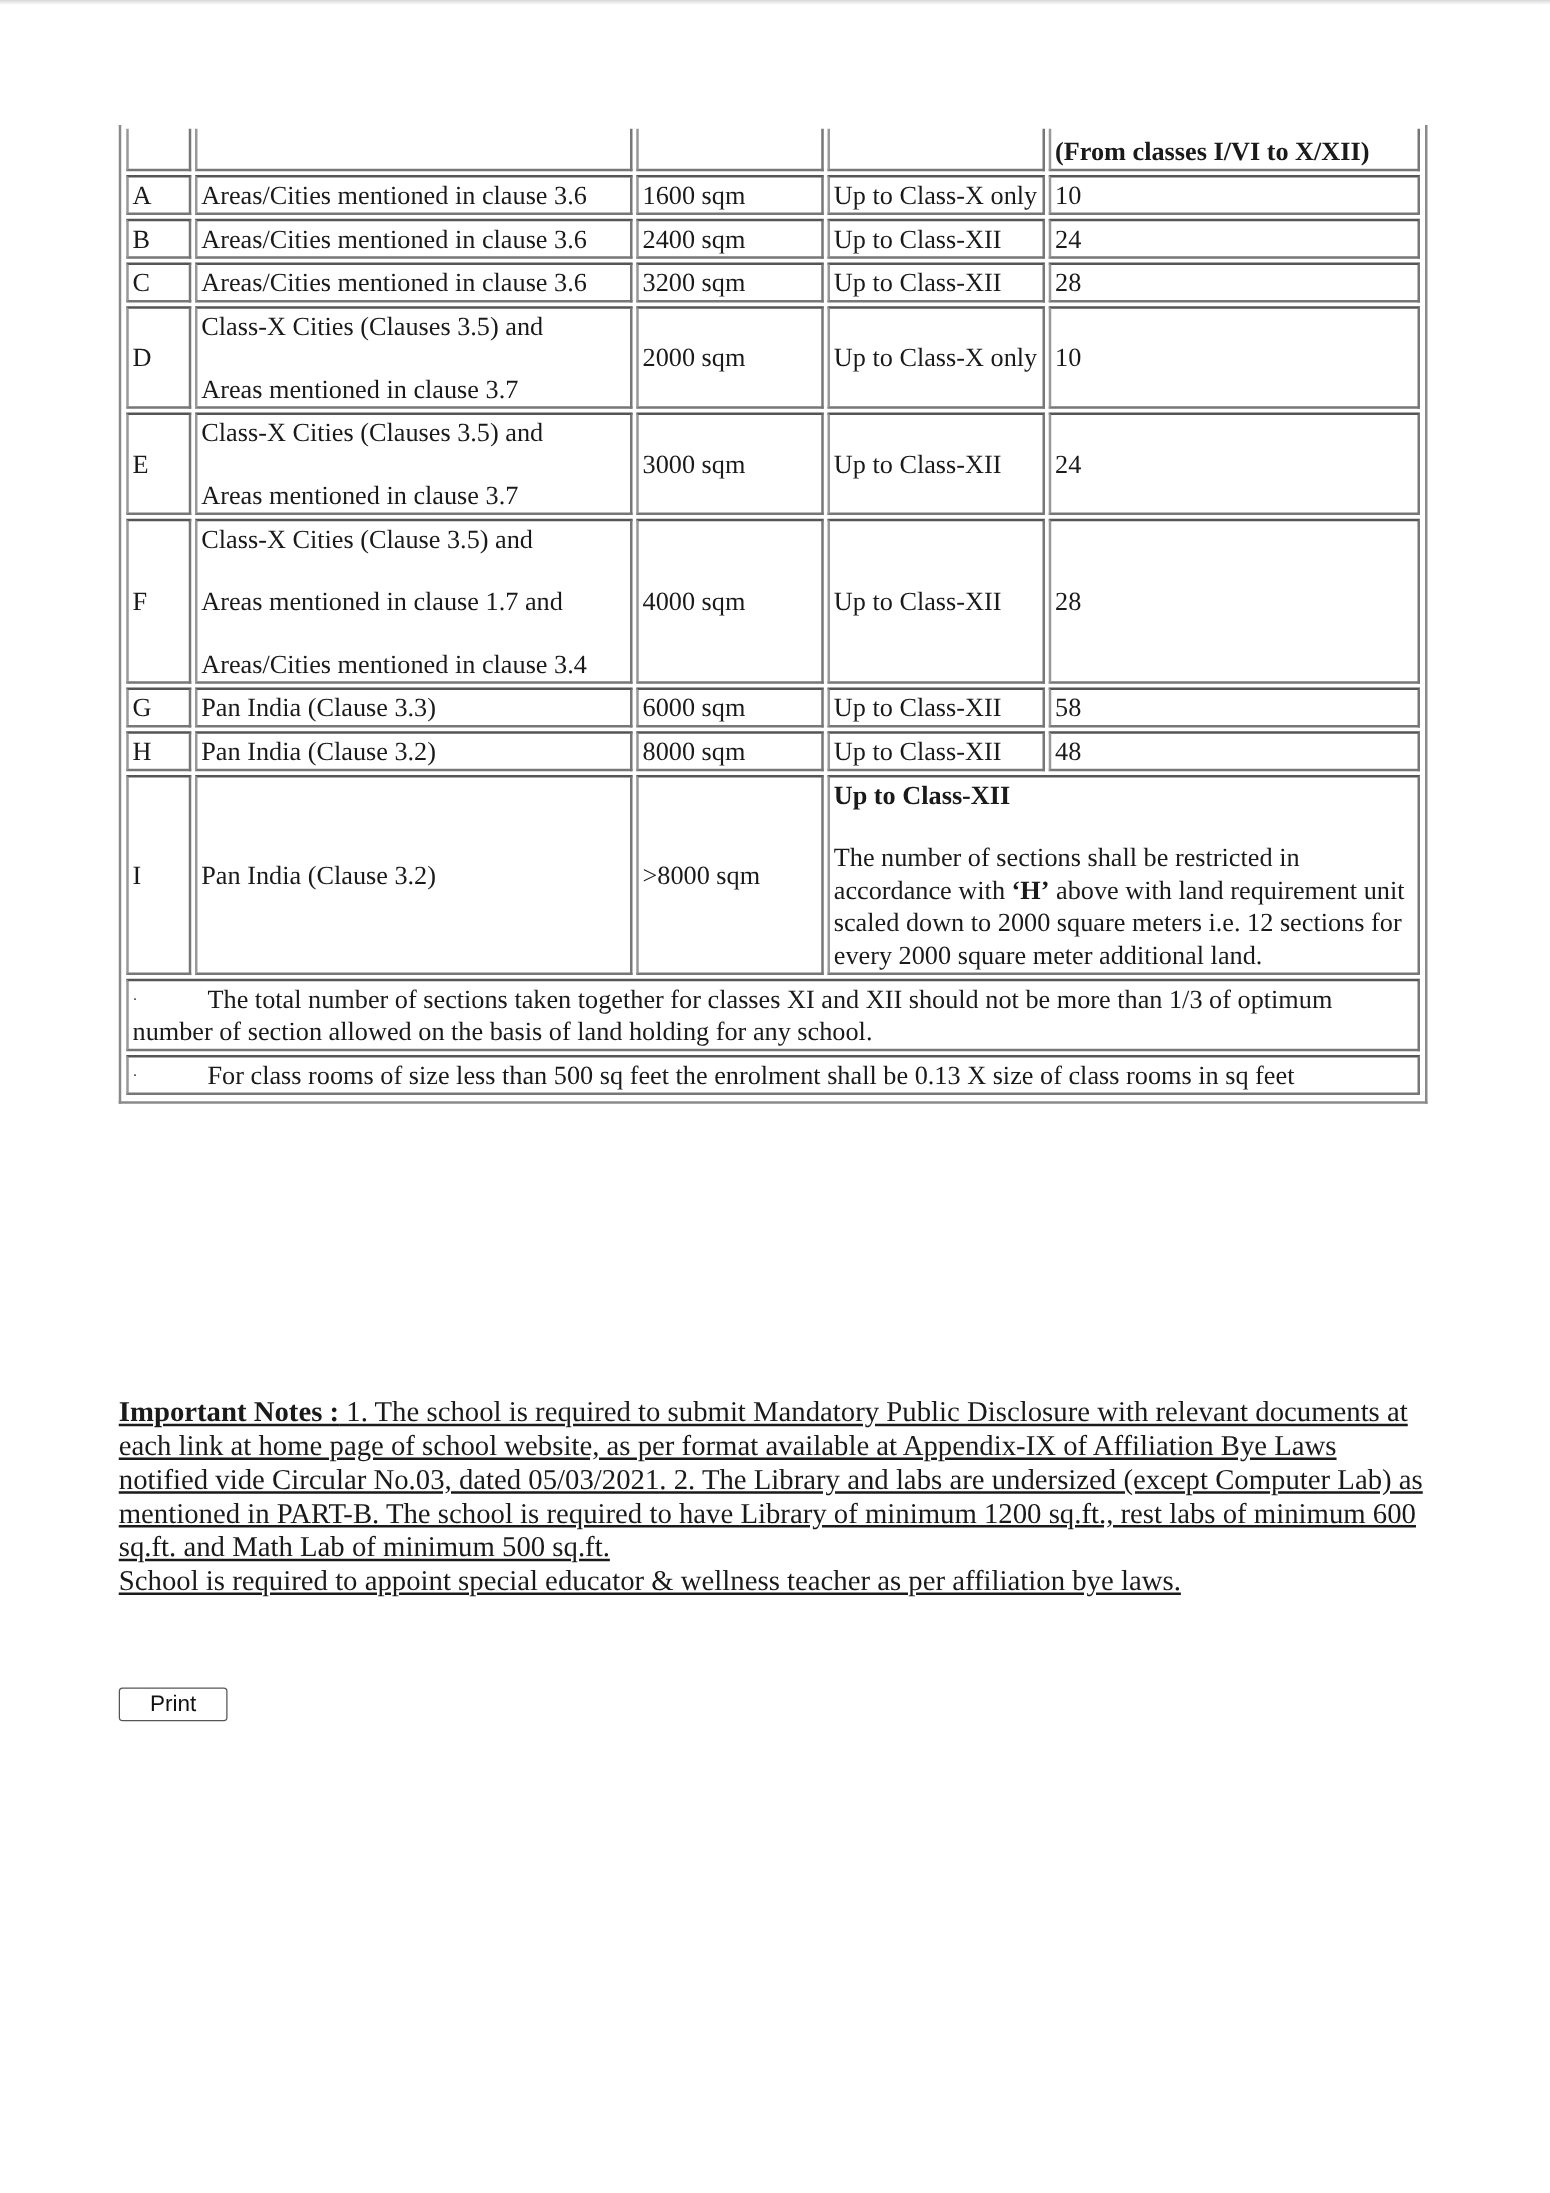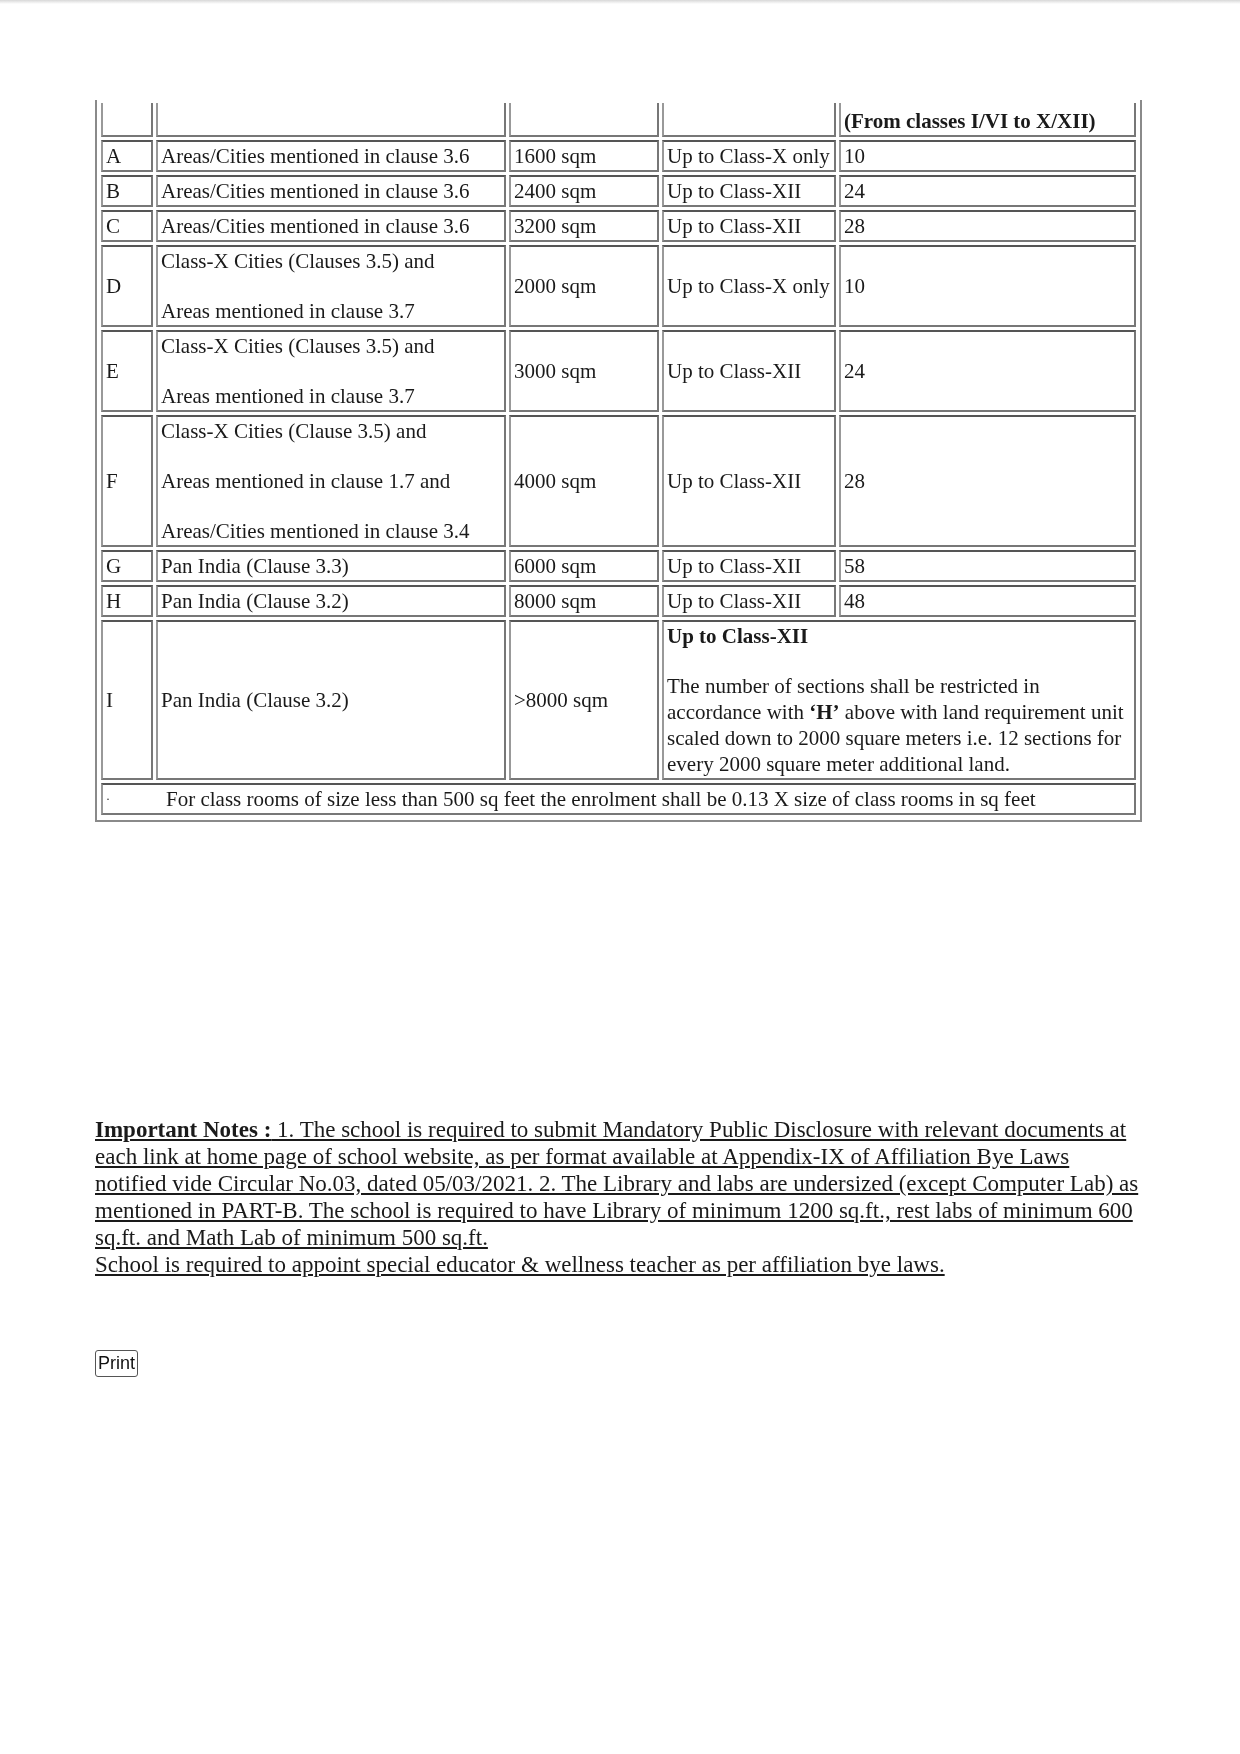--- a/index.html
+++ b/index.html
@@ -12,21 +12,21 @@
   td.c1 { width: 340px; }
   td.c2 { width: 140px; }
   td.c3 { width: 164px; }
   tr.hdr td { border-top: none; height: 30px; vertical-align: bottom; }
   td.bold { font-weight: bold; }
   .gap { display: block; height: 24px; }
   td.note { font-size: 21px; line-height: 27px; padding: 2px 3px; }
   .bullet { display: inline-block; width: 60px; font-size: 12px; vertical-align: top; }
   .notes { position: absolute; left: 95px; top: 1116px; width: 1050px; font-size: 23px; line-height: 27px; text-decoration: underline; }
   .notes b { font-weight: bold; }
-  .print-btn { position: absolute; left: 95px; top: 1350px; font-family: "Liberation Sans", sans-serif; font-size: 18px; padding: 2px 2px; border: 1px solid #555; border-radius: 3px; background: #fff; color: #111; cursor: pointer; }
+  .print-btn { position: absolute; left: 95px; top: 1350px; font-family: "Liberation Sans", sans-serif; font-size: 18px; padding: 2px 24px; border: 1px solid #555; border-radius: 3px; background: #fff; color: #111; cursor: pointer; }
 </style>
 </head>
 <body>
 
 <div class="page-edge"></div>
 
 <div class="tbl-wrap">
   <table class="main">
     <tbody id="tbody">
       <tr class="hdr">
@@ -92,20 +92,23 @@
           <td class="c3">Up to Class-XII</td>
           <td>48</td>
         </tr>
         <tr>
           <td class="c0">I</td>
           <td class="c1">Pan India (Clause 3.2)</td>
           <td class="c2">&gt;8000 sqm</td>
           <td colspan="2" style="vertical-align: top;"><b>Up to Class-XII</b><span class="gap"></span><span>The number of sections shall be restricted in accordance with </span><b>‘H’</b><span> above with land requirement unit scaled down to 2000 square meters i.e. 12 sections for every 2000 square meter additional land.</span></td>
         </tr>
         <tr>
+          <td class="note" colspan="5"><span class="bullet">·</span><span>The total number of sections taken together for classes XI and XII should not be more than 1/3 of optimum number of section allowed on the basis of land holding for any school.</span></td>
+        </tr>
+        <tr>
           <td class="note" colspan="5"><span class="bullet">·</span><span>For class rooms of size less than 500 sq feet the enrolment shall be 0.13 X size of class rooms in sq feet</span></td>
         </tr>
       </tbody>
   </table>
 </div>
 
 <div class="notes">
   <b>Important Notes :</b><span> 1. The school is required to submit Mandatory Public Disclosure with relevant documents at each link at home page of school website, as per format available at Appendix-IX of Affiliation Bye Laws notified vide Circular No.03, dated 05/03/2021. 2. The Library and labs are undersized (except Computer Lab) as mentioned in PART-B. The school is required to have Library of minimum 1200 sq.ft., rest labs of minimum 600 sq.ft. and Math Lab of minimum 500 sq.ft.</span><br>
   <span>School is required to appoint special educator &amp; wellness teacher as per affiliation bye laws.</span>
 </div>

